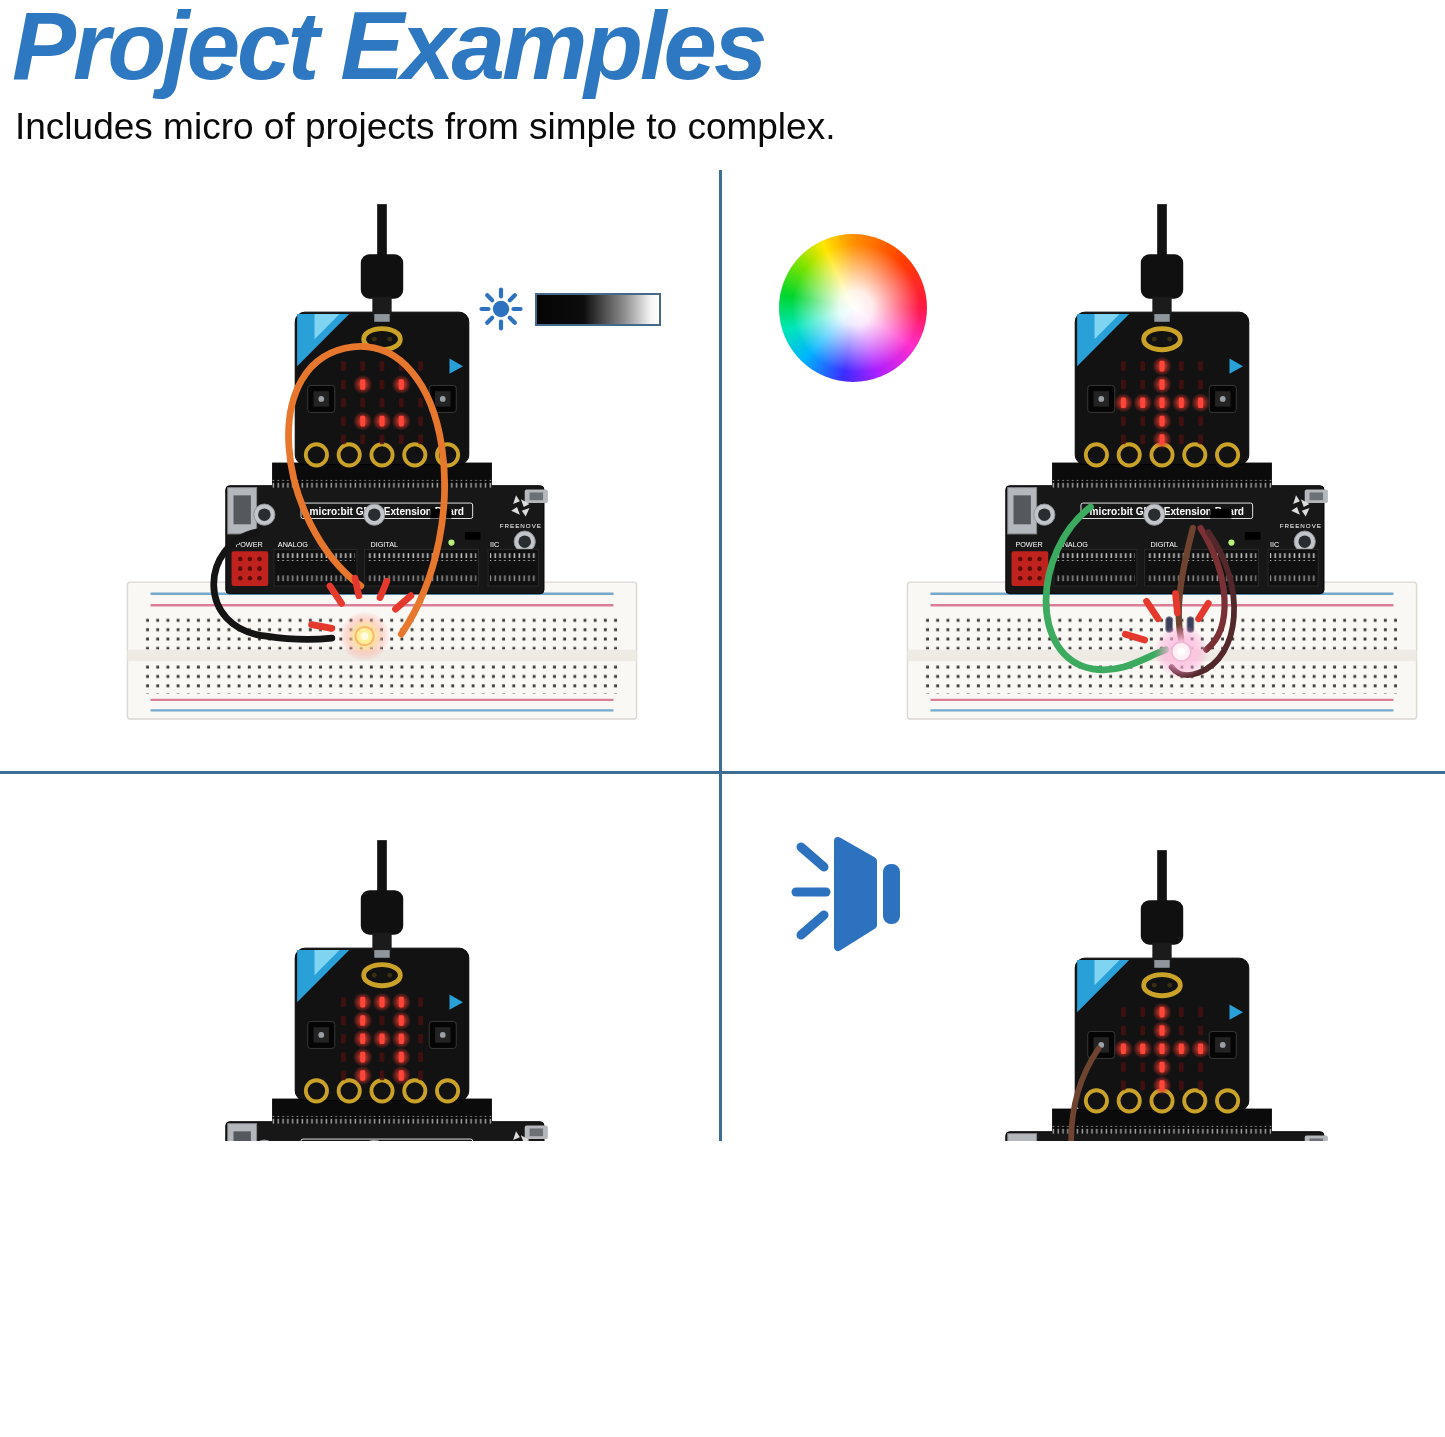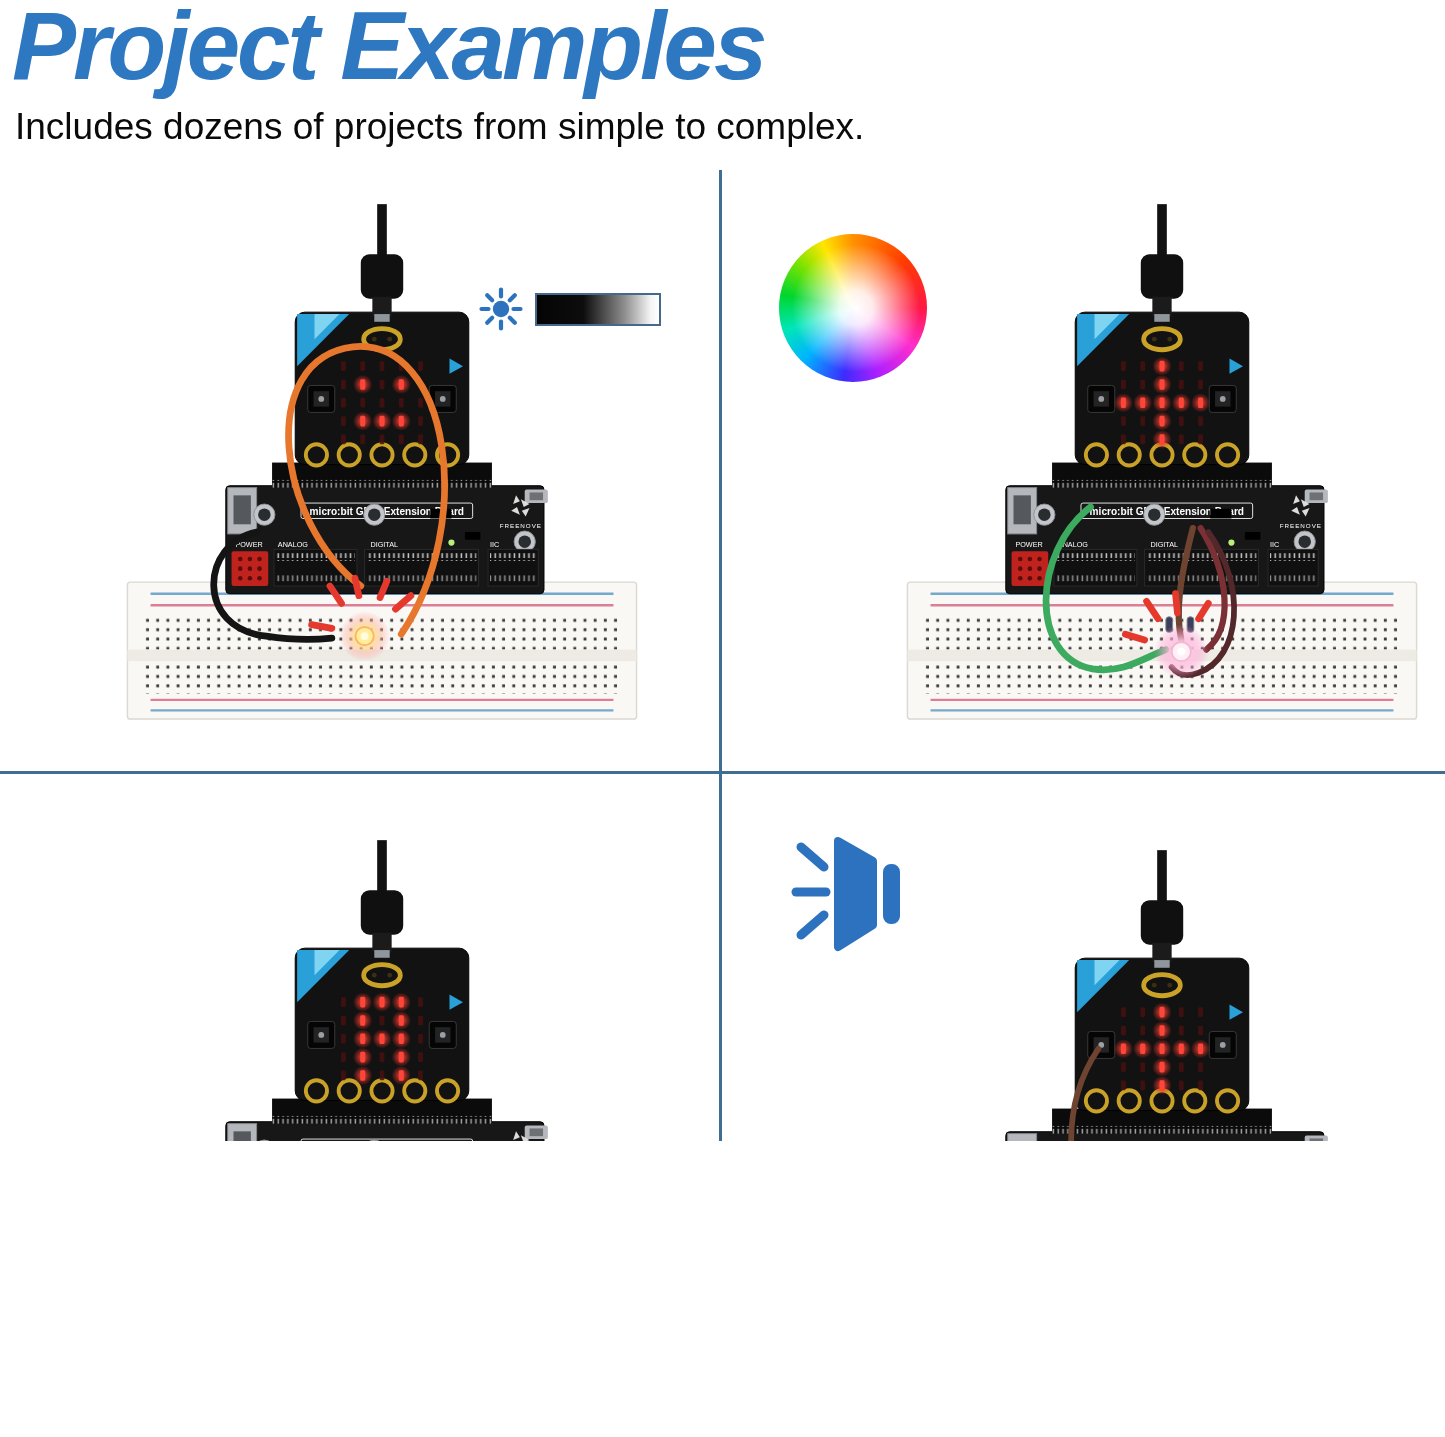--- a/index.html
+++ b/index.html
@@ -160,21 +160,21 @@
         <rect x="258" y="52" width="44" height="46" rx="9" fill="#101010"></rect>
         <rect x="270" y="96" width="20" height="20" fill="#1b1b1b"></rect>
         <rect x="272" y="114" width="16" height="8" fill="#8f969c"></rect>
       </g>
     </g>
   </defs>
 </svg>
 
 <div class="page">
   <div class="title">Project Examples</div>
-  <div class="subtitle">Includes dozens of projects from simple to complex.</div>
+  <div class="subtitle">Includes micro of projects from simple to complex.</div>
 
   <div class="grid">
 
     <div class="cell q1">
       <div class="brightness">
         <svg width="46" height="46" viewBox="0 0 46 46">
           <g stroke="#2d72bf" stroke-width="4.2" stroke-linecap="round">
             <line x1="35.5" y1="23" x2="42.5" y2="23"></line>
               <line x1="31.8" y1="31.8" x2="36.8" y2="36.8"></line>
             <line x1="23" y1="35.5" x2="23" y2="42.5"></line>

